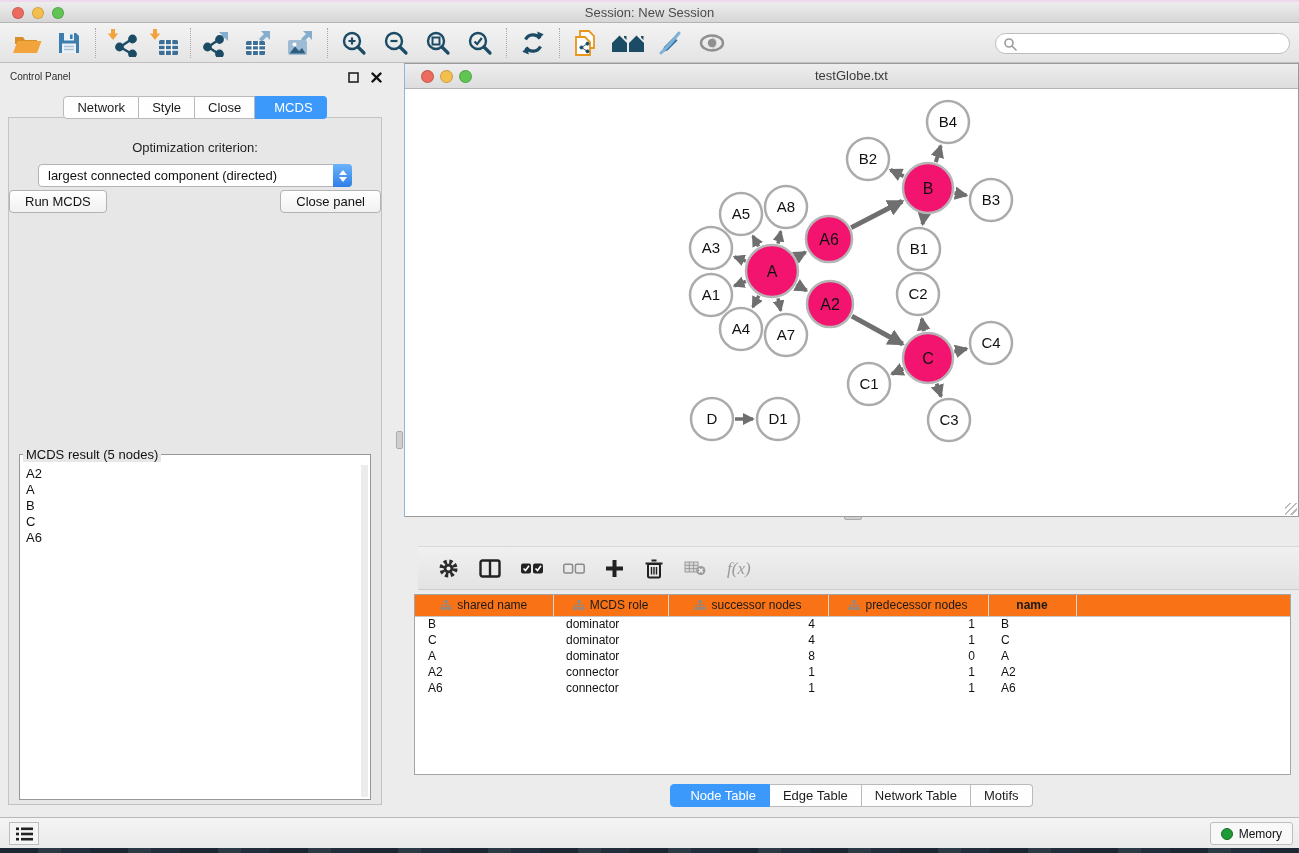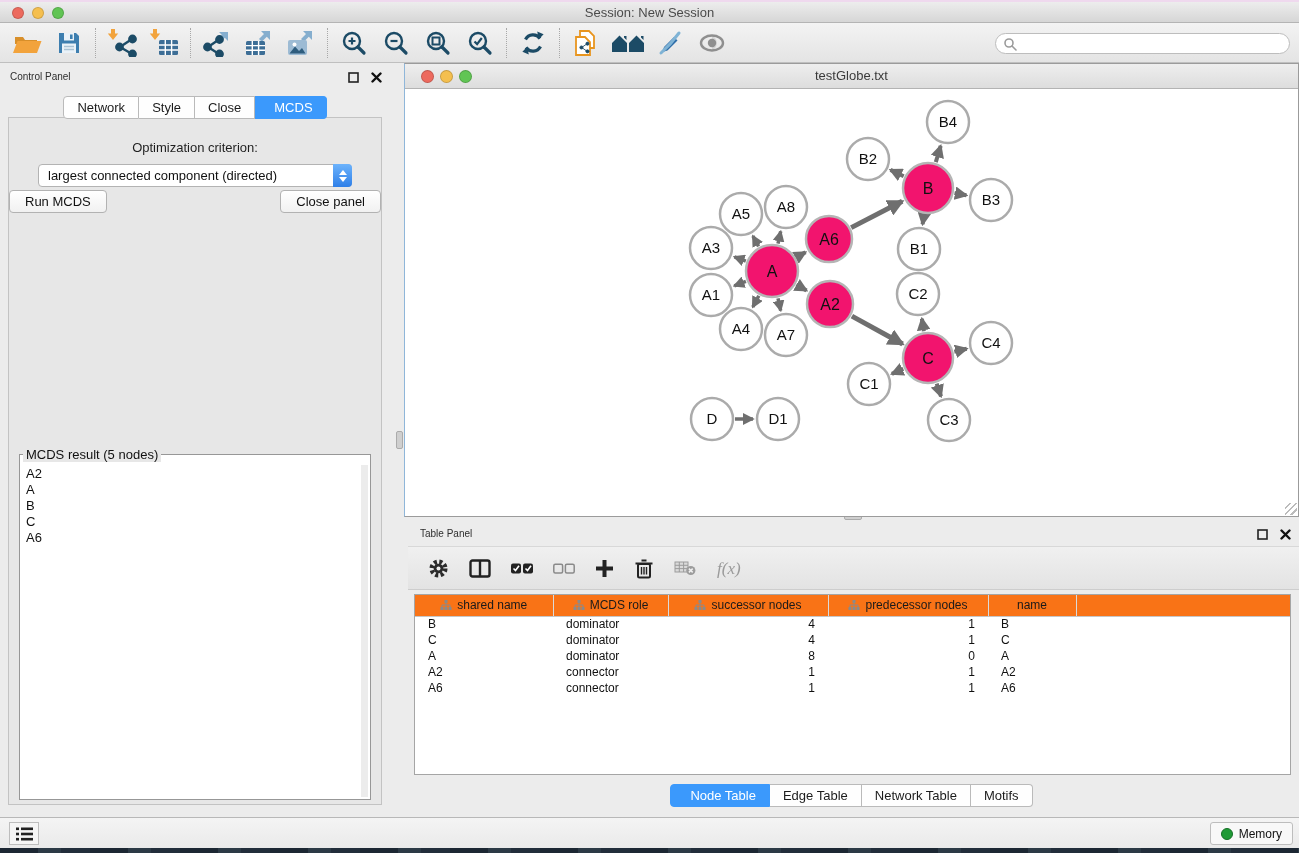--- a/index.html
+++ b/index.html
@@ -68,21 +68,21 @@
   .net-canvas { position:absolute; top:26px; left:0; right:0; bottom:0; }
   .net-canvas svg { position:absolute; top:0; left:0; }
   .net-grip { position:absolute; right:1px; bottom:1px; width:12px; height:12px;
     background:repeating-linear-gradient(135deg,transparent 0 3px,#BBB 3px 4.5px); }
   .v-handle { position:absolute; left:396px; top:431px; width:7px; height:18px;
     background:#CFCFCF; border:1px solid #ABABAB; border-radius:2px; }
   .h-handle { position:absolute; left:844px; top:513px; width:18px; height:7px;
     background:#CFCFCF; border:1px solid #ABABAB; border-radius:2px; }
   
   .table-panel { position:absolute; left:404px; top:520px; width:895px; height:297px; background:#ECECEC; }
-  .tp-toolbar { position:absolute; top:26px; left:4px; right:0; height:44px;
+  .tp-toolbar { position:absolute; top:26px; left:14px; right:0; height:44px;
     background:linear-gradient(#F0F0F0,#E3E3E3); border-top:1px solid #D8D8D8;
     border-bottom:1px solid #CDCDCD; display:flex; align-items:center; gap:20px; padding-left:20px; }
   .tpt-btn { display:flex; align-items:center; justify-content:center; }
   .tp-table { position:absolute; top:74px; left:10px; right:8px; bottom:42px;
     background:#fff; border:1px solid #A5A5A5; overflow:hidden; }
   table { border-collapse:collapse; width:100%; table-layout:fixed; }
   thead th { background:#f97316; border-right:1px solid #DADADA; border-bottom:1px solid #C6C6C6;
     font-weight:normal; font-size:12px; color:#1A1A1A; height:21px; padding:0 4px; }
   thead th.filler { border-right:none; }
   th .th-inner { display:flex; align-items:center; justify-content:center; gap:5px; }
@@ -431,31 +431,20 @@
         <g>
           <circle cx="544" cy="330" r="21" fill="#FFFFFF" stroke="#ABABAB" stroke-width="2.5"></circle>
           <text x="544" y="335.25" text-anchor="middle" font-size="15" font-family="Liberation Sans, sans-serif" fill="#111">C3</text>
         </g>
       </svg>
     <div class="net-grip"></div>
   </div>
 </div>
 
 <div class="table-panel">
-  <div class="panel-head">
-    <span class="ph-title" style="left:16px">Table Panel</span>
-    <span class="ph-icons">
-      <svg width="11" height="11" viewBox="0 0 11 11">
-        <rect x="1" y="1" width="9" height="9" fill="none" stroke="#222" stroke-width="1.6"></rect>
-      </svg>
-      <svg width="11" height="11" viewBox="0 0 11 11">
-        <path d="M1.5 1.5 L9.5 9.5 M9.5 1.5 L1.5 9.5" stroke="#111" stroke-width="2.4" stroke-linecap="round"></path>
-      </svg>
-    </span>
-  </div>
   <div class="tp-toolbar">
     <div class="tpt-btn">
       <svg width="21" height="21" viewBox="0 0 20 20">
         <circle cx="10" cy="10" r="6.5" fill="none" stroke="#2B2B2B" stroke-width="4.2" stroke-dasharray="2.9 2.3"></circle>
         <circle cx="10" cy="10" r="4.6" fill="#2B2B2B"></circle>
         <circle cx="10" cy="10" r="1.9" fill="#EFEFEF"></circle>
       </svg>
     </div>
     <div class="tpt-btn">
       <svg width="22" height="19" viewBox="0 0 22 19">
@@ -550,21 +539,21 @@
                 <svg width="12" height="11" viewBox="0 0 12 11">
                   <rect x="4.5" y="0" width="3" height="3" fill="#8A8A8A"></rect>
                   <rect x="0.5" y="7" width="3" height="3" fill="#8A8A8A"></rect>
                   <rect x="4.5" y="7" width="3" height="3" fill="#8A8A8A"></rect>
                   <rect x="8.5" y="7" width="3" height="3" fill="#8A8A8A"></rect>
                   <path d="M2 7 V5 H10 V7 M6 3 V7" stroke="#8A8A8A" fill="none"></path>
                 </svg>
                 <span>predecessor nodes</span>
               </span>
             </th>
-            <th style="width: 88px;">
+            <th style="width: 88px; font-weight: bold;">
               <span class="th-inner">
                 <span>name</span>
               </span>
             </th>
             <th class="filler"></th>
           </tr>
         </thead>
       <tbody id="table-body">
           <tr>
             <td style="text-align: left;">B</td>

